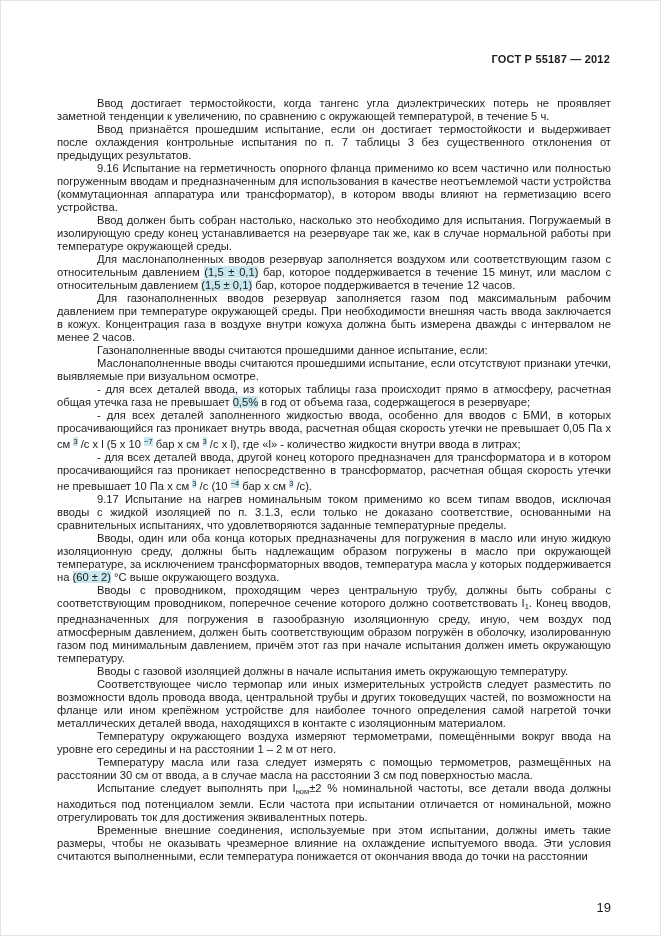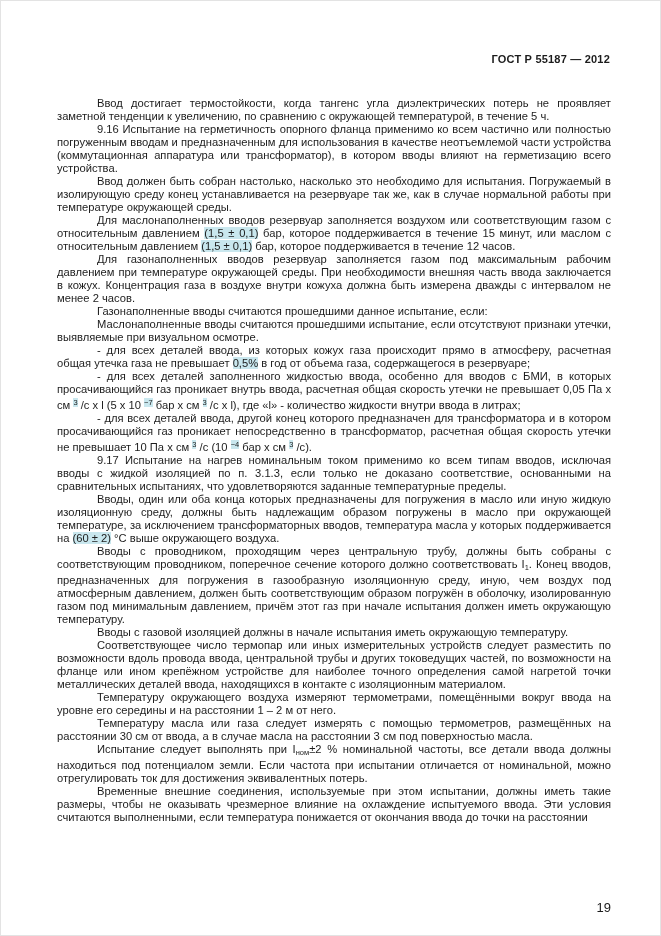--- a/index.html
+++ b/index.html
@@ -42,27 +42,28 @@
     font-size: 13px;
   }
 </style>
 </head>
 <body>
 
 <div class="page">
   <div class="doc-header">ГОСТ Р 55187 — 2012</div>
   <div class="doc-body">
       <p class="para"><span>Ввод достигает термостойкости, когда тангенс угла диэлектрических потерь не проявляет заметной тенденции к увеличению, по сравнению с окружающей температурой, в течение 5 ч.</span></p>
+      <p class="para"><span>Ввод признаётся прошедшим испытание, если он достигает термостойкости и выдерживает после охлаждения контрольные испытания по п. 7 таблицы 3 без существенного отклонения от предыдущих результатов.</span></p>
       <p class="para"><span>9.16 Испытание на герметичность опорного фланца применимо ко всем частично или полностью погруженным вводам и предназначенным для использования в качестве неотъемлемой части устройства (коммутационная аппаратура или трансформатор), в котором вводы влияют на герметизацию всего устройства.</span></p>
       <p class="para"><span>Ввод должен быть собран настолько, насколько это необходимо для испытания. Погружаемый в изолирующую среду конец устанавливается на резервуаре так же, как в случае нормальной работы при температуре окружающей среды.</span></p>
       <p class="para"><span>Для маслонаполненных вводов резервуар заполняется воздухом или соответствующим газом с относительным давлением </span><span class="hl">(1,5 ± 0,1)</span><span> бар, которое поддерживается в течение 15 минут, или маслом с относительным давлением </span><span class="hl">(1,5 ± 0,1)</span><span> бар, которое поддерживается в течение 12 часов.</span></p>
       <p class="para"><span>Для газонаполненных вводов резервуар заполняется газом под максимальным рабочим давлением при температуре окружающей среды. При необходимости внешняя часть ввода заключается в кожух. Концентрация газа в воздухе внутри кожуха должна быть измерена дважды с интервалом не менее 2 часов.</span></p>
       <p class="para"><span>Газонаполненные вводы считаются прошедшими данное испытание, если:</span></p>
       <p class="para"><span>Маслонаполненные вводы считаются прошедшими испытание, если отсутствуют признаки утечки, выявляемые при визуальном осмотре.</span></p>
-      <p class="para"><span>- для всех деталей ввода, из которых кожух газа происходит прямо в атмосферу, расчетная общая утечка газа не превышает </span><span class="hl">0,5%</span><span> в год от объема газа, содержащегося в резервуаре;</span></p>
+      <p class="para"><span>- для всех деталей ввода, из которых таблицы газа происходит прямо в атмосферу, расчетная общая утечка газа не превышает </span><span class="hl">0,5%</span><span> в год от объема газа, содержащегося в резервуаре;</span></p>
       <p class="para"><span>- для всех деталей заполненного жидкостью ввода, особенно для вводов с БМИ, в которых просачивающийся газ проникает внутрь ввода, расчетная общая скорость утечки не превышает 0,05 Па х см </span><span class="suphl">3</span><span> /с х l (5 х 10 </span><span class="suphl">−7</span><span> бар х см </span><span class="suphl">3</span><span> /с х l), где «l» - количество жидкости внутри ввода в литрах;</span></p>
       <p class="para"><span>- для всех деталей ввода, другой конец которого предназначен для трансформатора и в котором просачивающийся газ проникает непосредственно в трансформатор, расчетная общая скорость утечки не превышает 10 Па х см </span><span class="suphl">3</span><span> /с (10 </span><span class="suphl">−4</span><span> бар х см </span><span class="suphl">3</span><span> /с).</span></p>
       <p class="para"><span>9.17 Испытание на нагрев номинальным током применимо ко всем типам вводов, исключая вводы с жидкой изоляцией по п. 3.1.3, если только не доказано соответствие, основанными на сравнительных испытаниях, что удовлетворяются заданные температурные пределы.</span></p>
       <p class="para"><span>Вводы, один или оба конца которых предназначены для погружения в масло или иную жидкую изоляционную среду, должны быть надлежащим образом погружены в масло при окружающей температуре, за исключением трансформаторных вводов, температура масла у которых поддерживается на </span><span class="hl">(60 ± 2)</span><span> °С выше окружающего воздуха.</span></p>
       <p class="para"><span>Вводы с проводником, проходящим через центральную трубу, должны быть собраны с соответствующим проводником, поперечное сечение которого должно соответствовать I</span><span class="sub">1</span><span>. Конец вводов, предназначенных для погружения в газообразную изоляционную среду, иную, чем воздух под атмосферным давлением, должен быть соответствующим образом погружён в оболочку, изолированную газом под минимальным давлением, причём этот газ при начале испытания должен иметь окружающую температуру.</span></p>
       <p class="para"><span>Вводы с газовой изоляцией должны в начале испытания иметь окружающую температуру.</span></p>
       <p class="para"><span>Соответствующее число термопар или иных измерительных устройств следует разместить по возможности вдоль провода ввода, центральной трубы и других токоведущих частей, по возможности на фланце или ином крепёжном устройстве для наиболее точного определения самой нагретой точки металлических деталей ввода, находящихся в контакте с изоляционным материалом.</span></p>
       <p class="para"><span>Температуру окружающего воздуха измеряют термометрами, помещёнными вокруг ввода на уровне его середины и на расстоянии 1 – 2 м от него.</span></p>
       <p class="para"><span>Температуру масла или газа следует измерять с помощью термометров, размещённых на расстоянии 30 см от ввода, а в случае масла на расстоянии 3 см под поверхностью масла.</span></p>
       <p class="para"><span>Испытание следует выполнять при I</span><span class="sub">ном</span><span>±2 % номинальной частоты, все детали ввода должны находиться под потенциалом земли. Если частота при испытании отличается от номинальной, можно отрегулировать ток для достижения эквивалентных потерь.</span></p>

